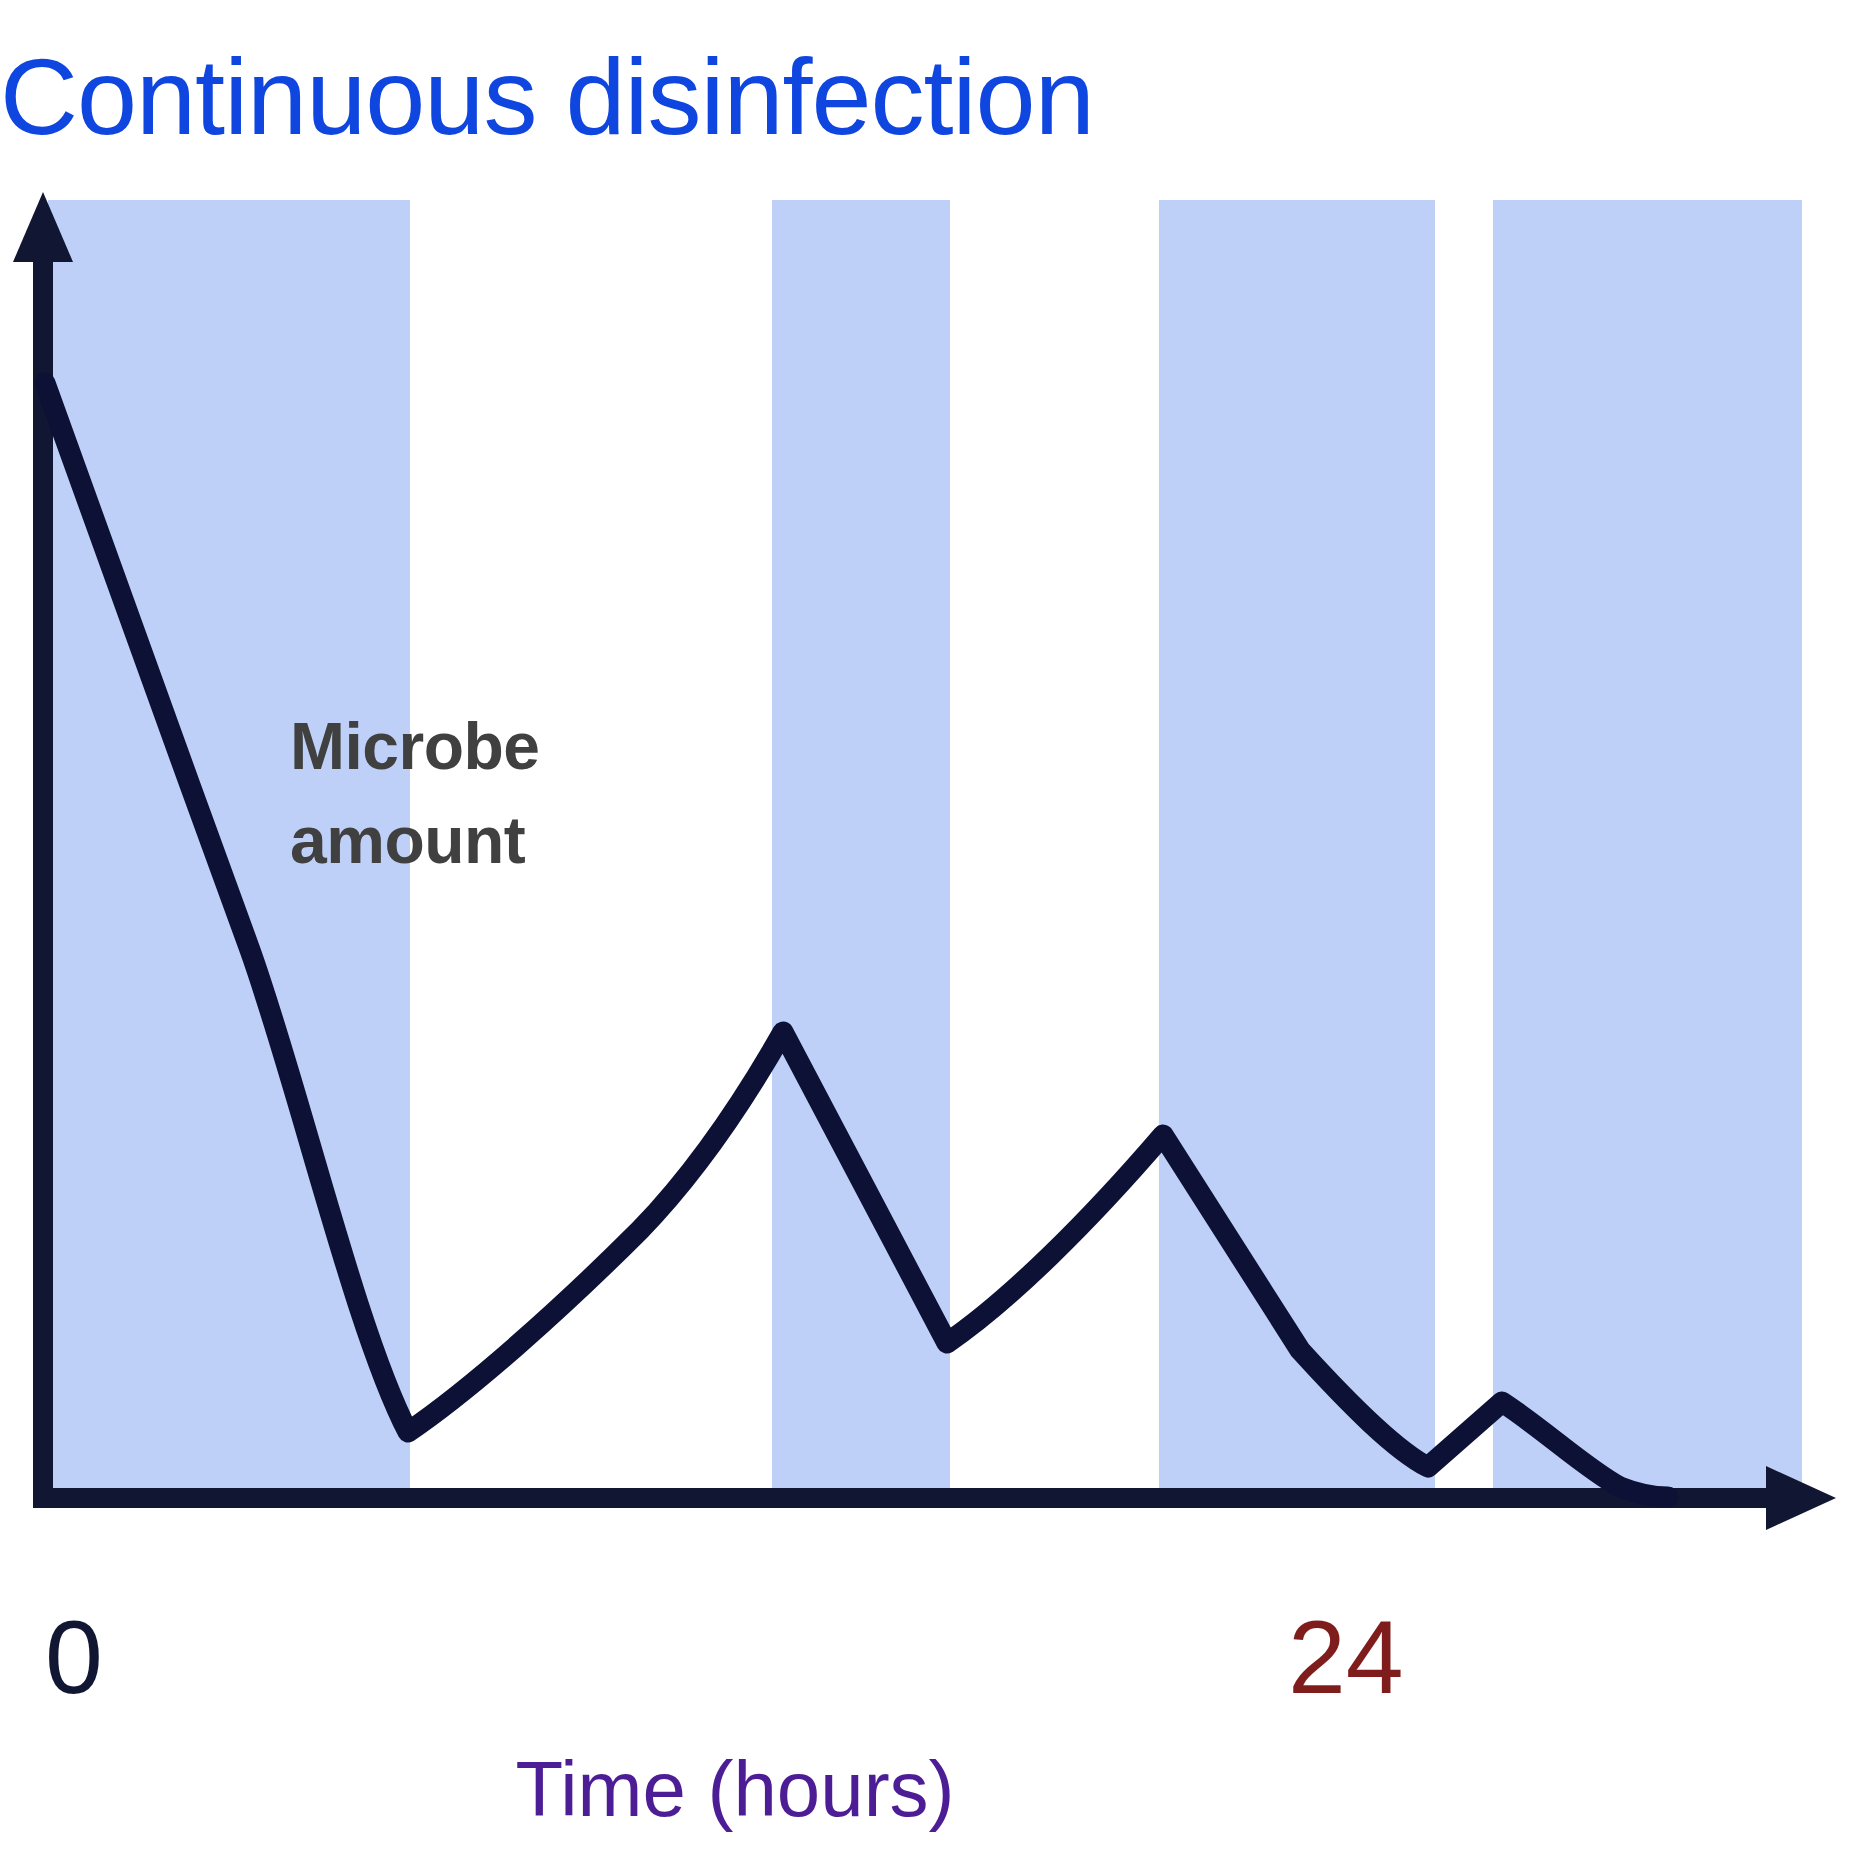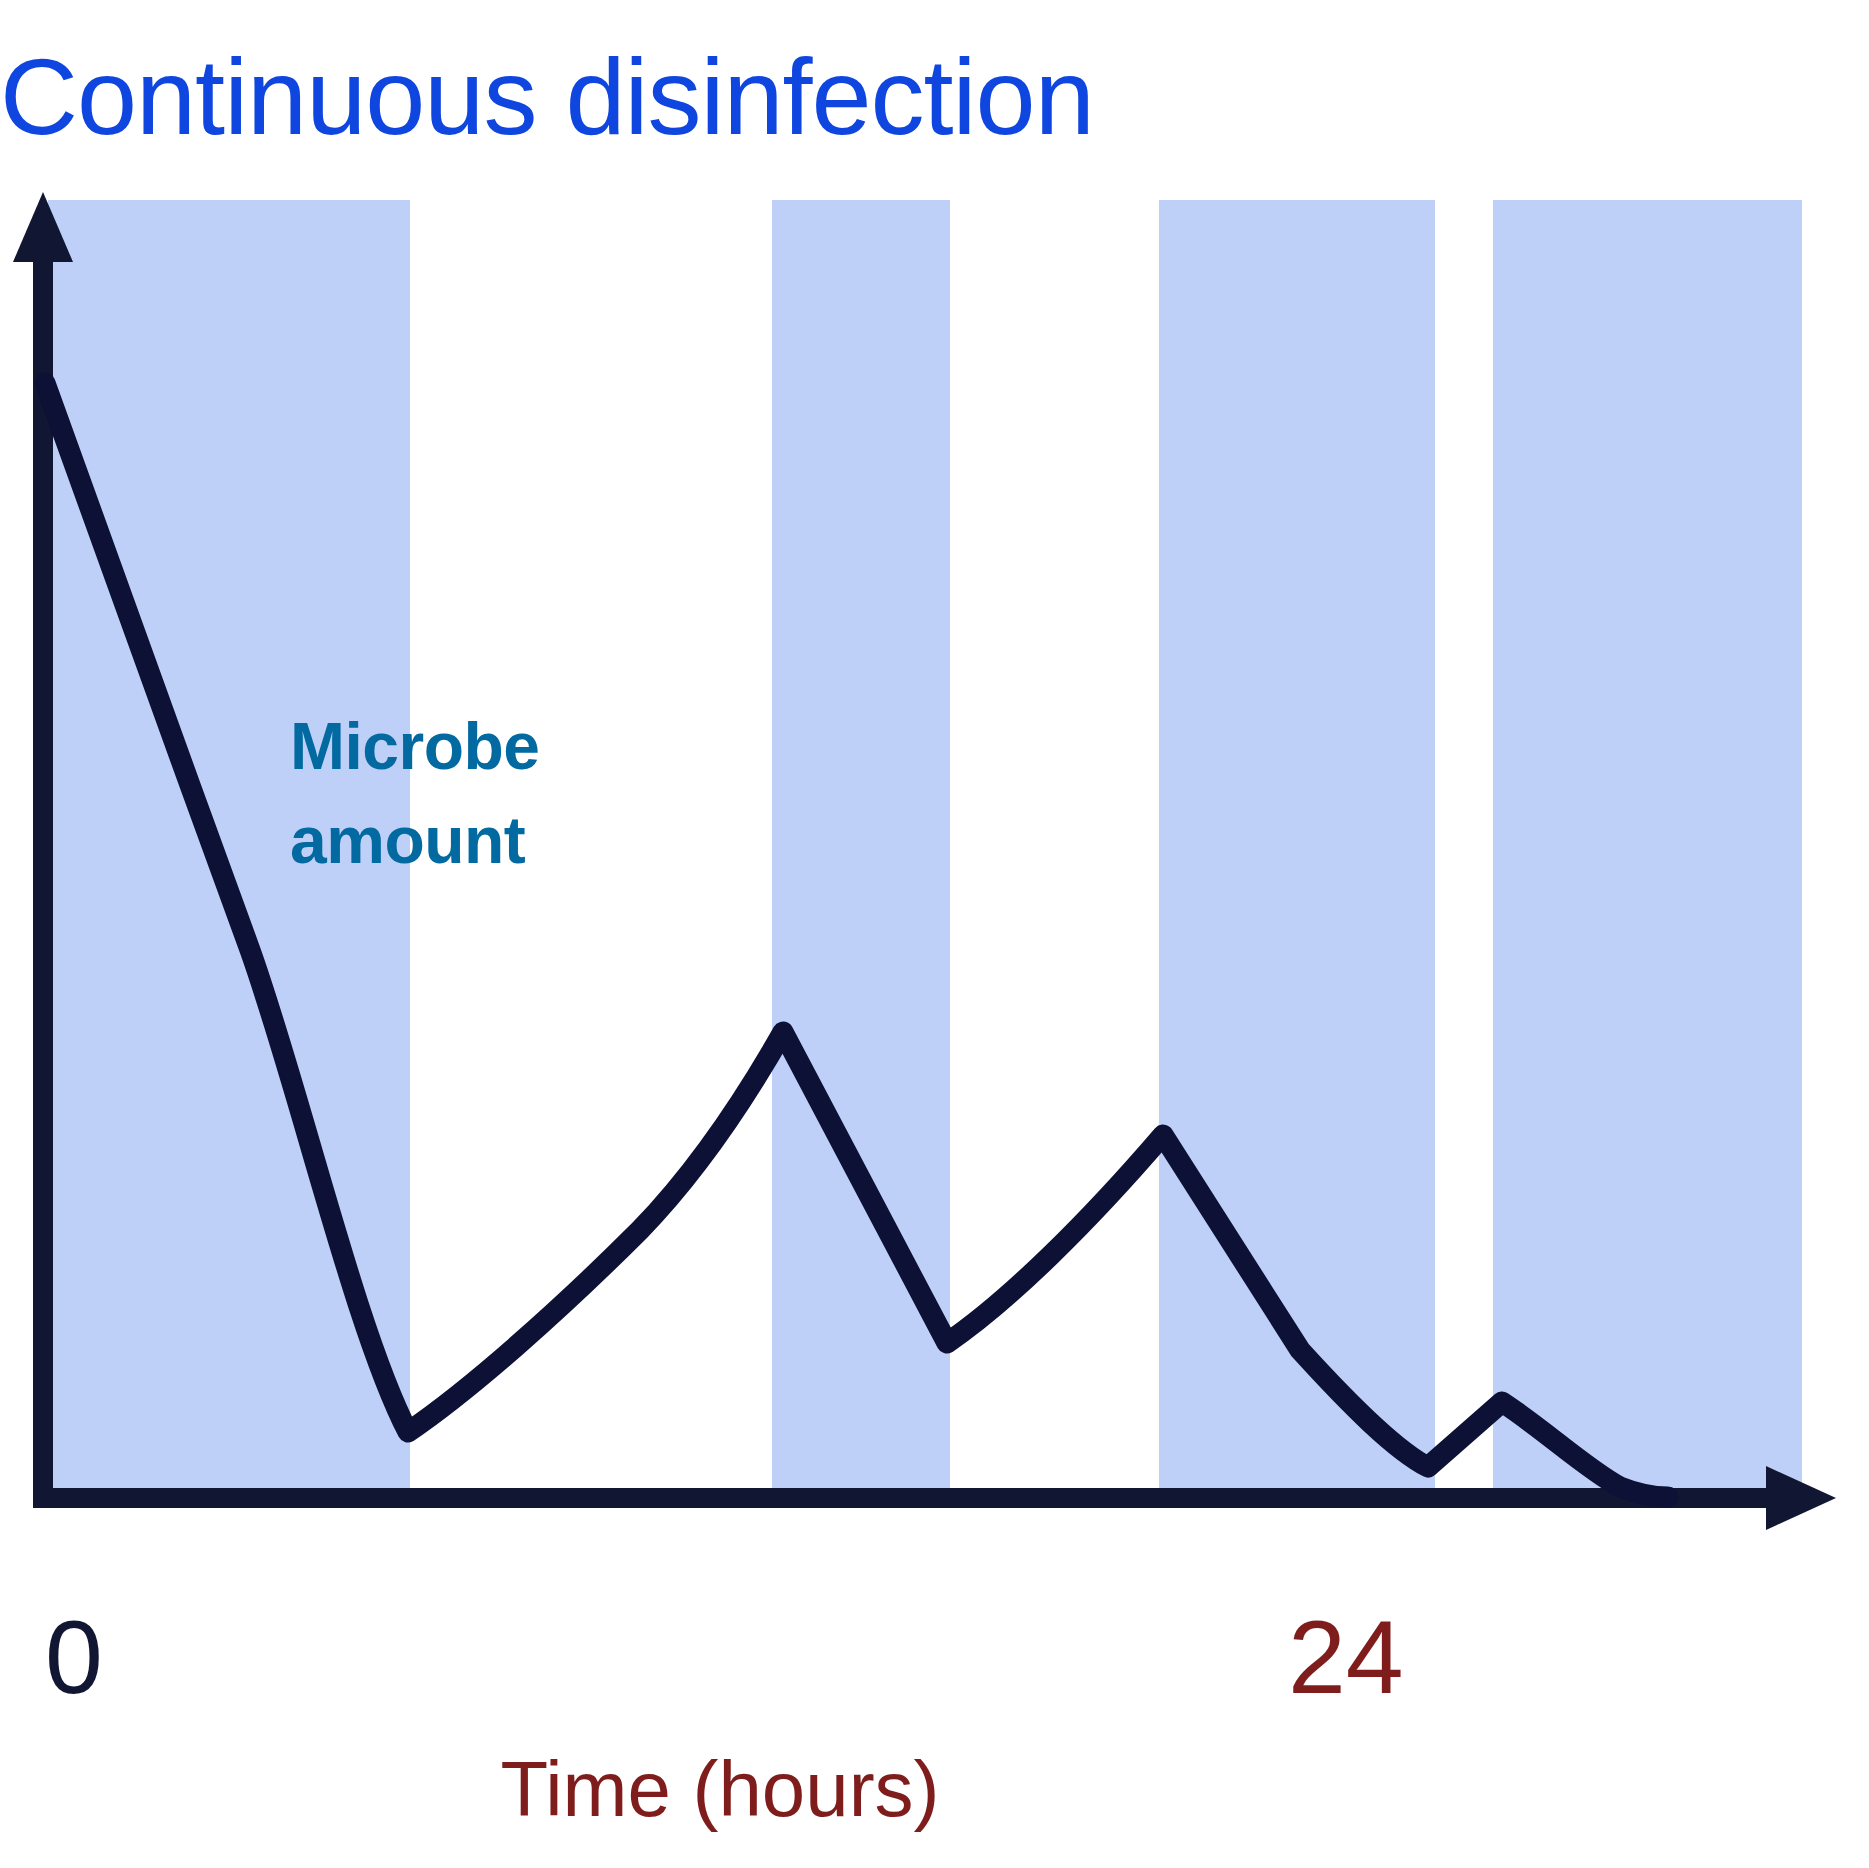--- a/index.html
+++ b/index.html
@@ -37,21 +37,21 @@
     width: 1869px;
     height: 1868px;
   }
   #series-label {
     position: absolute;
     left: 290px;
     top: 700px;
     width: 420px;
     font-size: 66px;
     font-weight: 700;
-    color: #0369a1;
+    color: #404040;
     line-height: 1.42;
     white-space: pre-line;
     letter-spacing: -0.5px;
   }
   #tick-0 {
     position: absolute;
     left: 45px;
     top: 1598px;
     font-size: 104px;
     color: #111633;
@@ -65,22 +65,23 @@
     color: #7f1d1d;
     font-weight: 400;
   }
   #x-axis-title {
     position: absolute;
     left: 0px;
     top: 1744px;
     width: 1440px;
     text-align: center;
     font-size: 78px;
-    color: #7f1d1d;
+    color: #4c1d95;
     font-weight: 400;
+    padding-left: 15px;
   }
 </style>
 </head>
 <body>
 
 <div id="page">
 
   <div id="chart-title">Continuous disinfection</div>
 
   <svg id="plot-area" viewBox="0 0 1869 1868" width="1869" height="1868" xmlns="http://www.w3.org/2000/svg">

